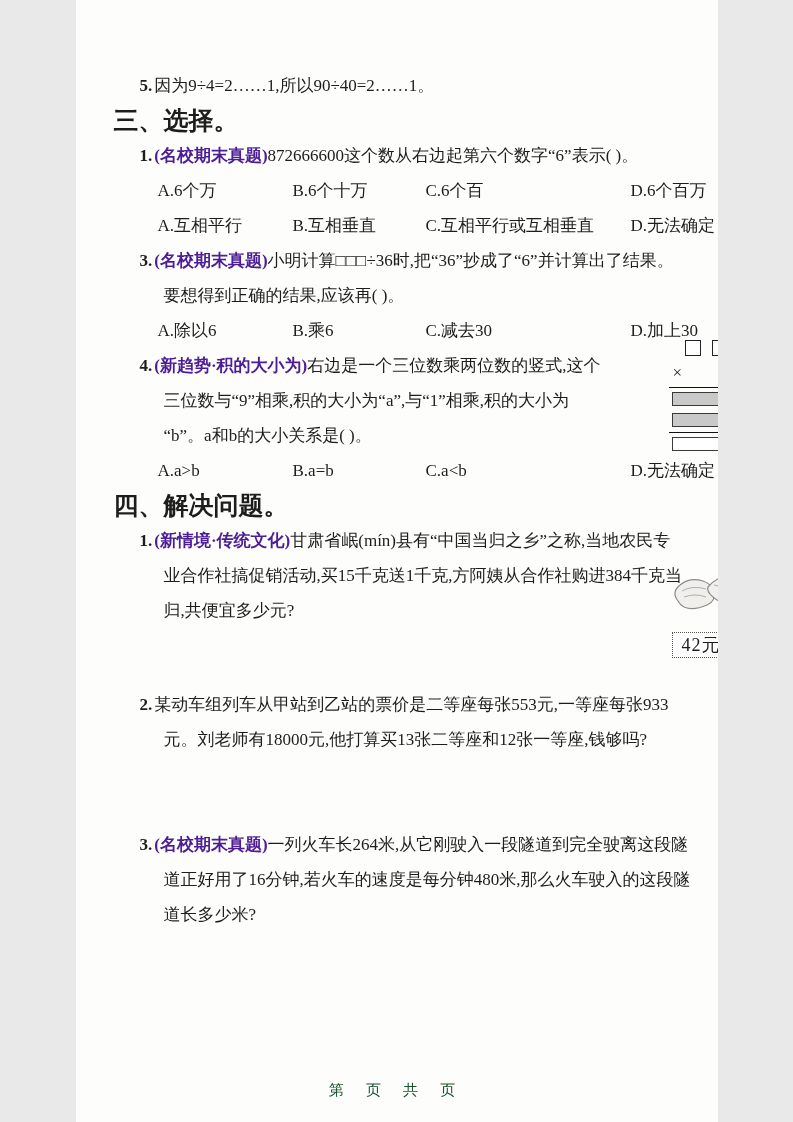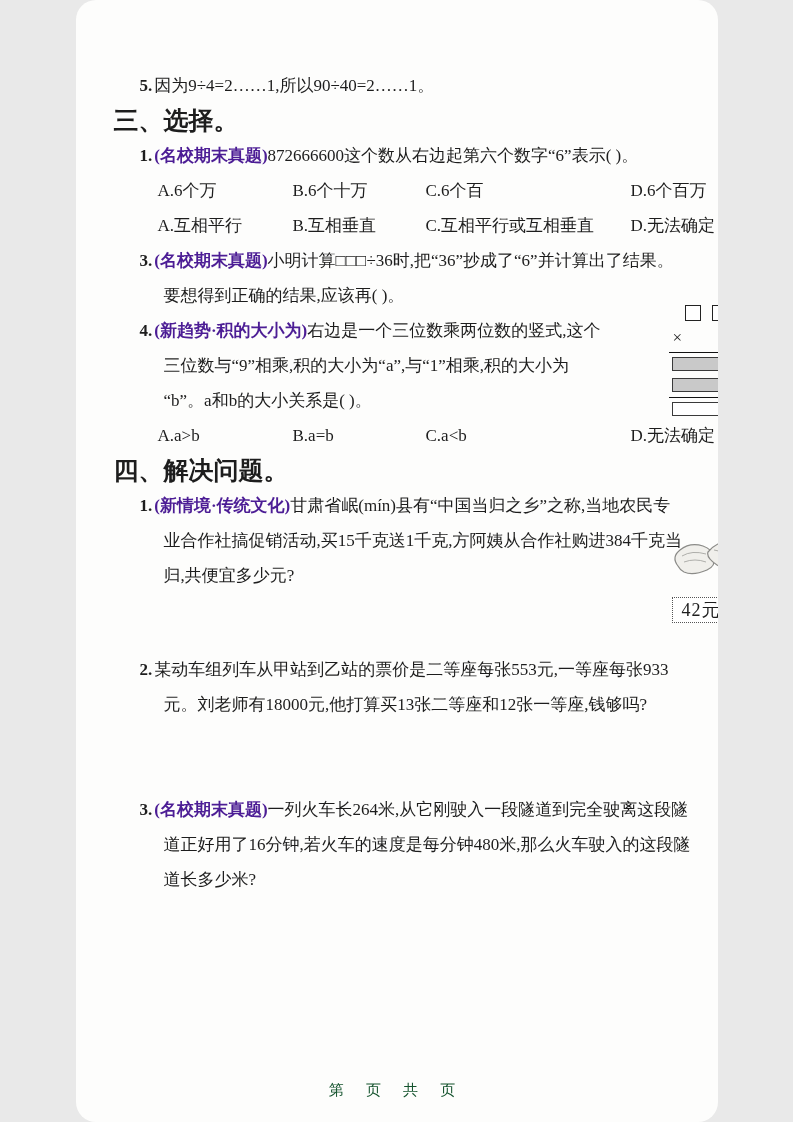--- a/index.html
+++ b/index.html
@@ -7,21 +7,20 @@
     position:relative;
     width:642px;height:1122px;
     margin:0 auto;
     background:#fdfdfc;
     font-family:"Liberation Serif","DejaVu Serif",serif;
     color:#1d1d1d;
     font-size:17px;
     overflow:hidden;
     box-sizing:border-box;
     padding-top:68px;
-    border-radius:20px;
   }
   .line{line-height:35px;white-space:nowrap;}
   .qnum{font-weight:700;margin-right:2px;}
   .qtag{color:#4c1d95;font-weight:bold;}
   .sec-heading{
     font-family:"Liberation Sans","DejaVu Sans",sans-serif;
     font-weight:700;font-size:25px;line-height:35px;
     padding-left:38px;white-space:nowrap;
   }
   .q-first{padding-left:64px;}
@@ -98,20 +97,23 @@
     <div class="opts">
       <span class="opt">A.互相平行</span><span class="opt">B.互相垂直</span><span class="opt">C.互相平行或互相垂直</span><span class="opt">D.无法确定</span>
     </div>
   </div>
 
   <div class="q-block">
     <div class="line q-first">
       <span class="qnum">3.</span><span class="qtag">(名校期末真题)</span><span>小明计算□□□÷36时,把“36”抄成了“6”并计算出了结果。</span>
     </div>
     <div class="line q-cont">要想得到正确的结果,应该再(  )。</div>
+    <div class="opts">
+      <span class="opt">A.除以6</span><span class="opt">B.乘6</span><span class="opt">C.减去30</span><span class="opt">D.加上30</span>
+    </div>
   </div>
 
   <div class="q-block">
     <div class="line q-first">
       <span class="qnum">4.</span><span class="qtag">(新趋势·积的大小为)</span><span>右边是一个三位数乘两位数的竖式,这个</span>
     </div>
     <div class="line q-cont">三位数与“9”相乘,积的大小为“a”,与“1”相乘,积的大小为</div>
     <div class="line q-cont">“b”。a和b的大小关系是(  )。</div>
     <div class="opts">
       <span class="opt">A.a&gt;b</span><span class="opt">B.a=b</span><span class="opt">C.a&lt;b</span><span class="opt">D.无法确定</span>

